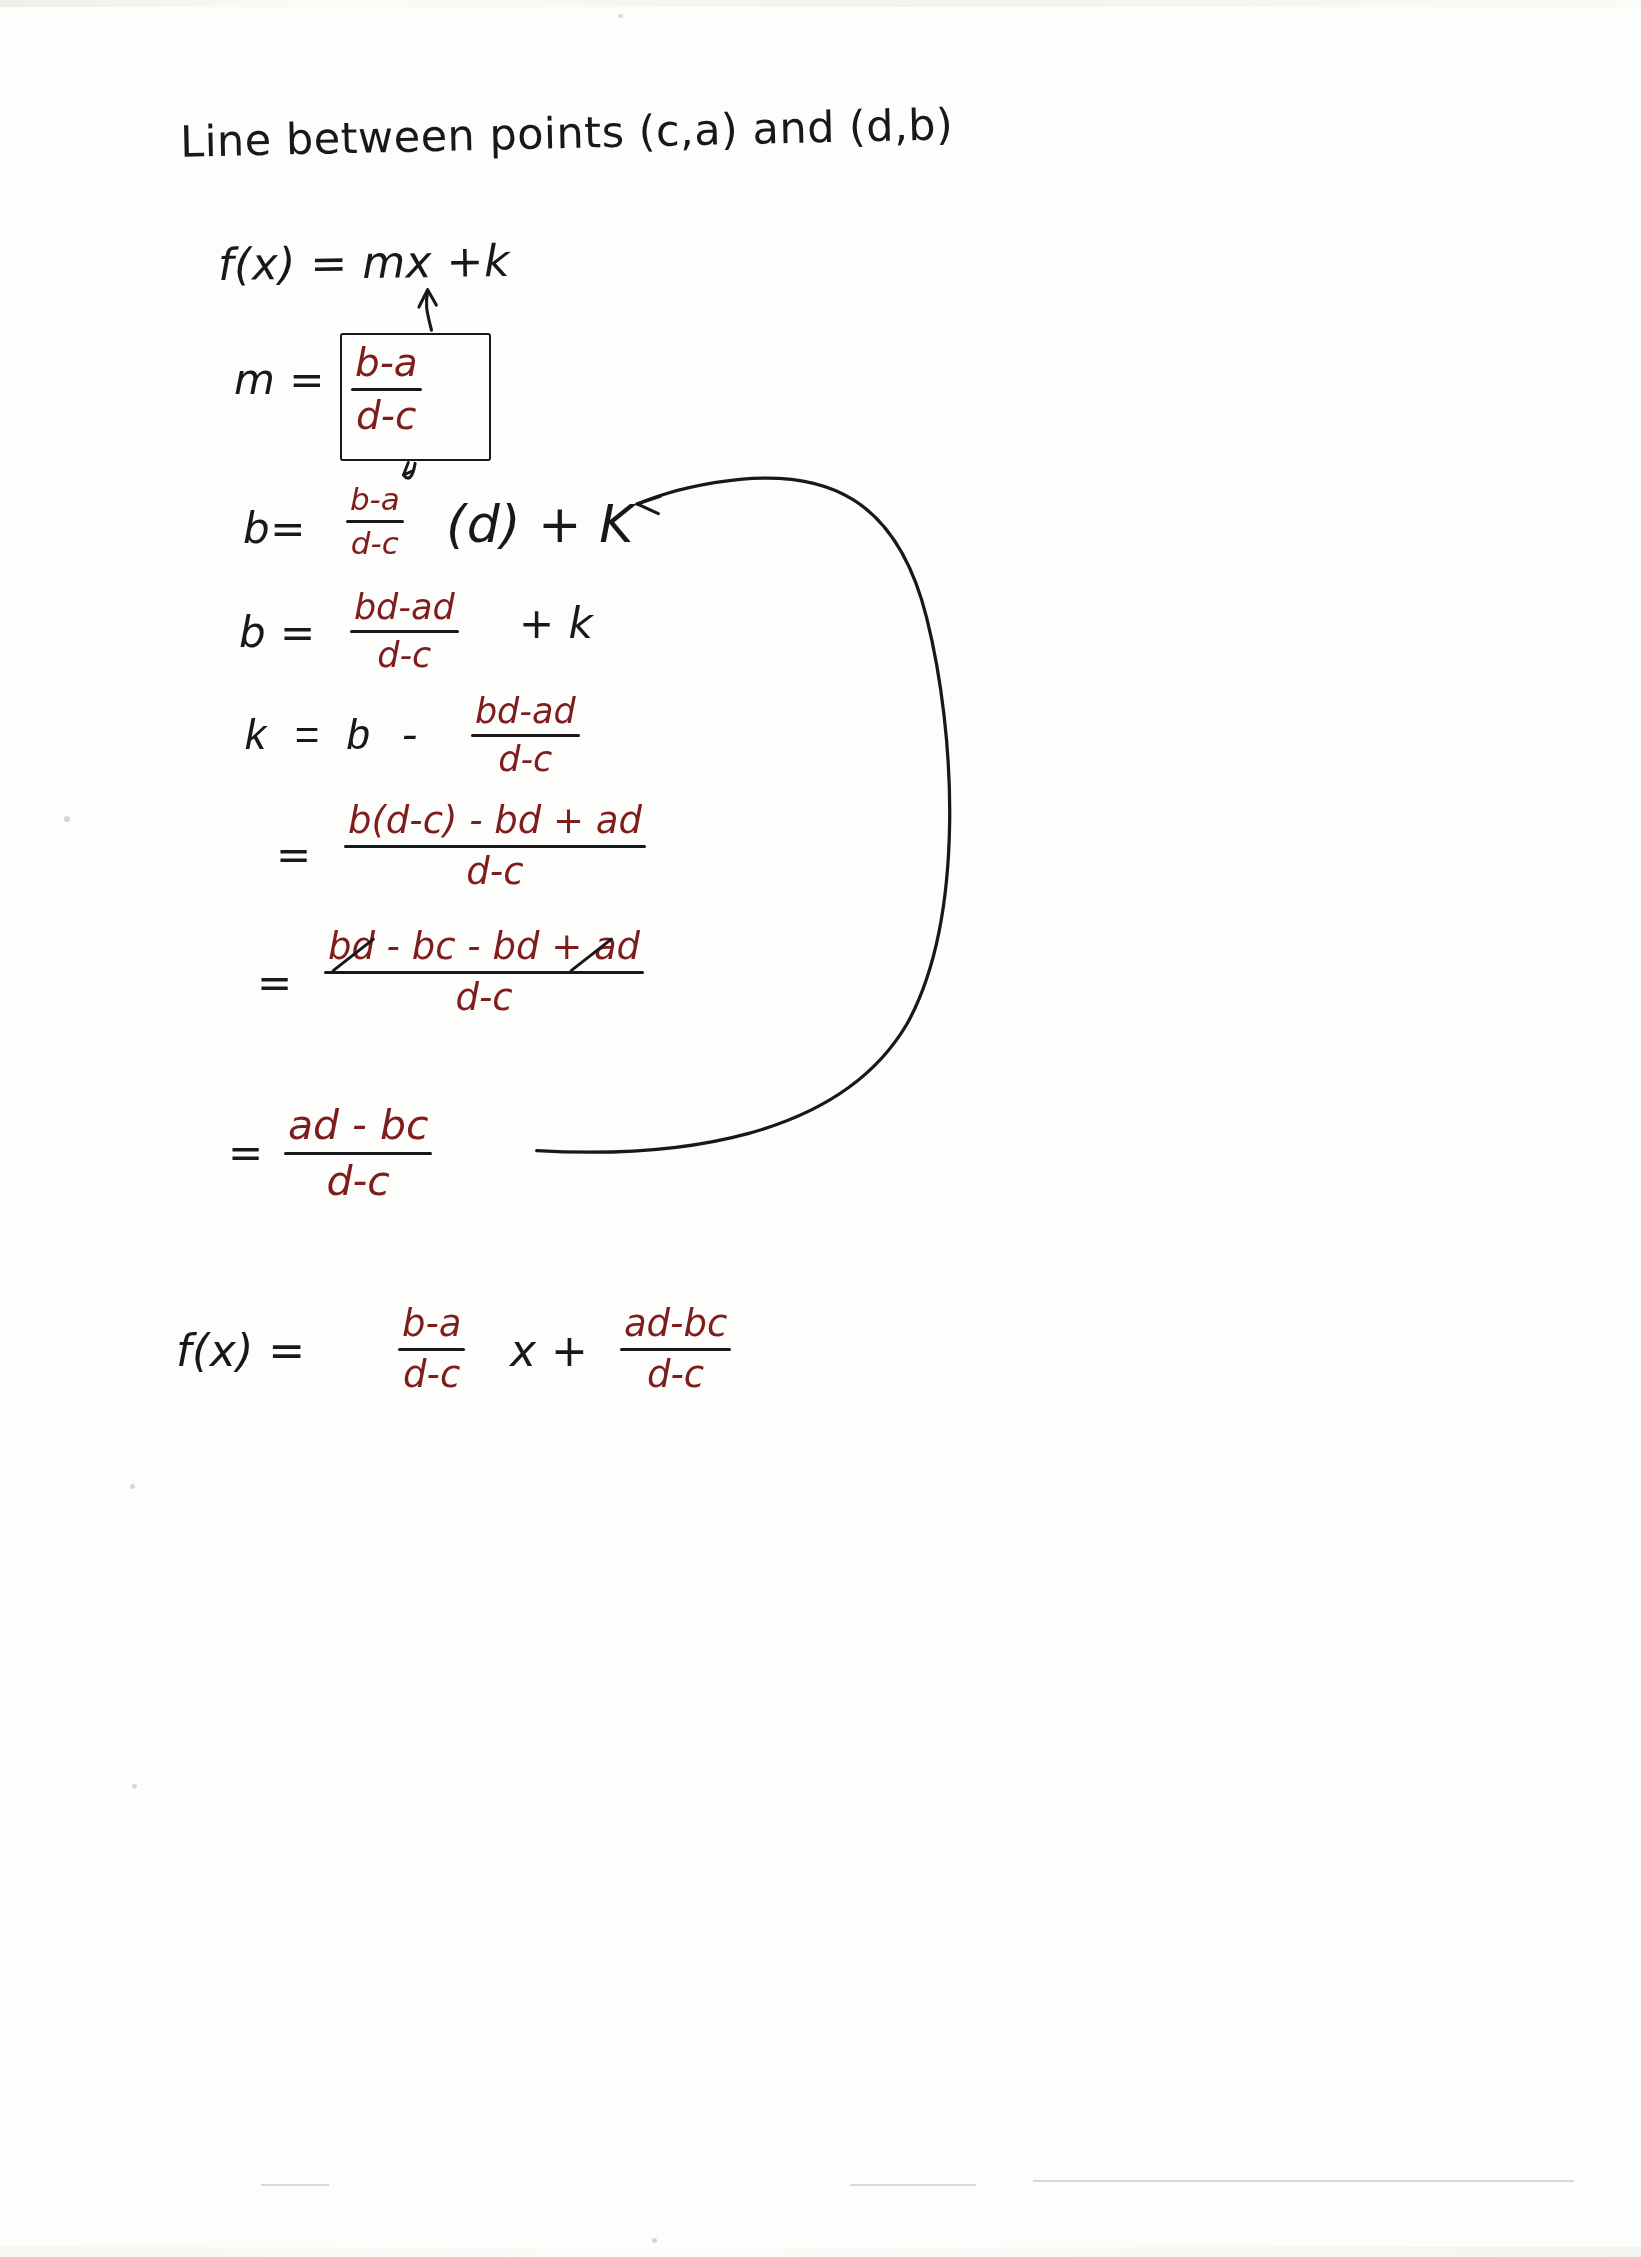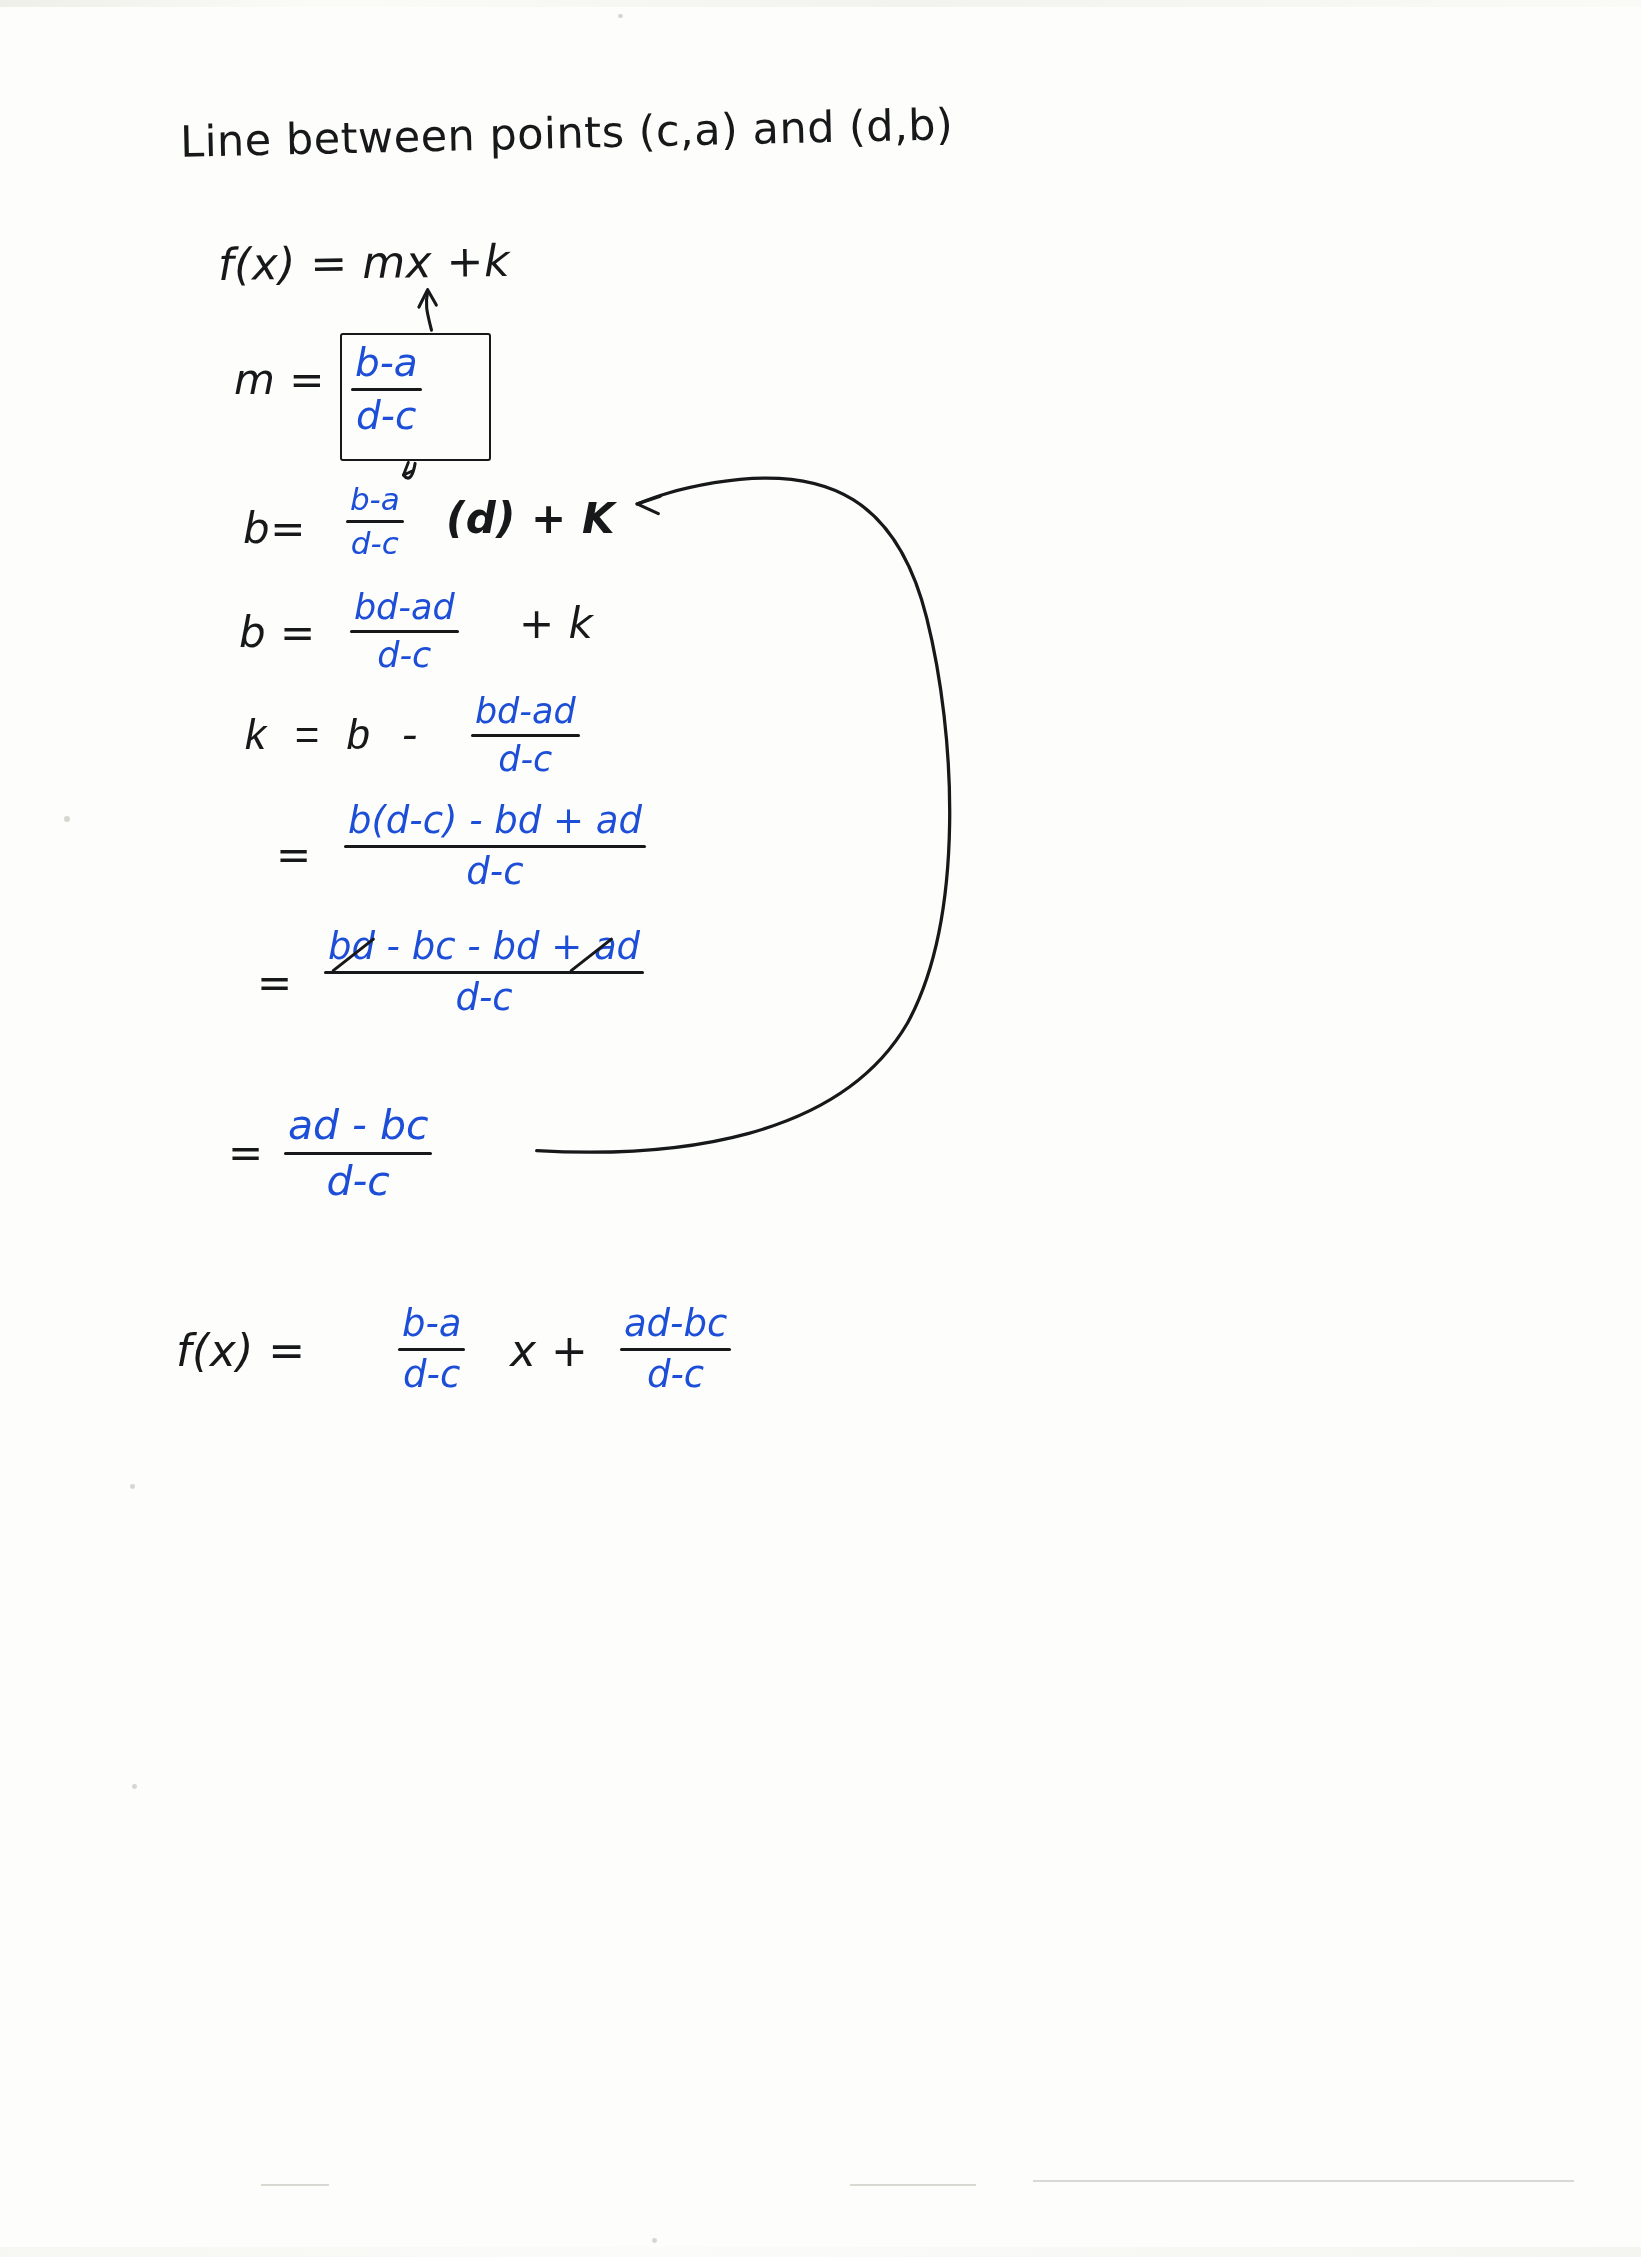--- a/index.html
+++ b/index.html
@@ -59,21 +59,21 @@
     transform: rotate(-1.3deg);
   }
   .eq {
     font-size: 41px;
   }
   
   .frac {
     position: absolute;
     display: inline-block;
     text-align: center;
-    color: #1d4ed8;
+    color: #7f1d1d;
     font-family: "DejaVu Sans", sans-serif;
   }
   .frac .num, .frac .den {
     display: block;
     white-space: nowrap;
     padding: 0 3.9px;
   }
   .frac .bar {
     display: block;
     height: 2.9px;
@@ -130,21 +130,21 @@
     <span class="bar"></span>
     <span class="den ital">d-c</span>
   </div>
 
   <div class="hw eq ital" style="left:243px; top:504px; font-size:42px;">b=</div>
   <div class="frac" style="left:346px; top:481px; font-size:31px;">
     <span class="num ital">b-a</span>
     <span class="bar"></span>
     <span class="den ital">d-c</span>
   </div>
-  <div class="hw eq ital" style="left:446px; top:494px; font-size:42px;font-weight:bold;">(d) + K</div>
+  <div class="hw eq ital" style="left:446px; top:494px; font-size:52px;">(d) + K</div>
 
   <div class="hw eq ital" style="left:239px; top:608px; font-size:42px;">b =</div>
   <div class="frac" style="left:350px; top:587px; font-size:35px;">
     <span class="num ital">bd-ad</span>
     <span class="bar"></span>
     <span class="den ital">d-c</span>
   </div>
   <div class="hw eq ital" style="left:519px; top:599px; font-size:42px;">+ k</div>
 
   <div class="hw eq ital" style="left:243px; top:714px; font-size:42px;font-family:Liberation Mono, monospace;">k = b -</div>

